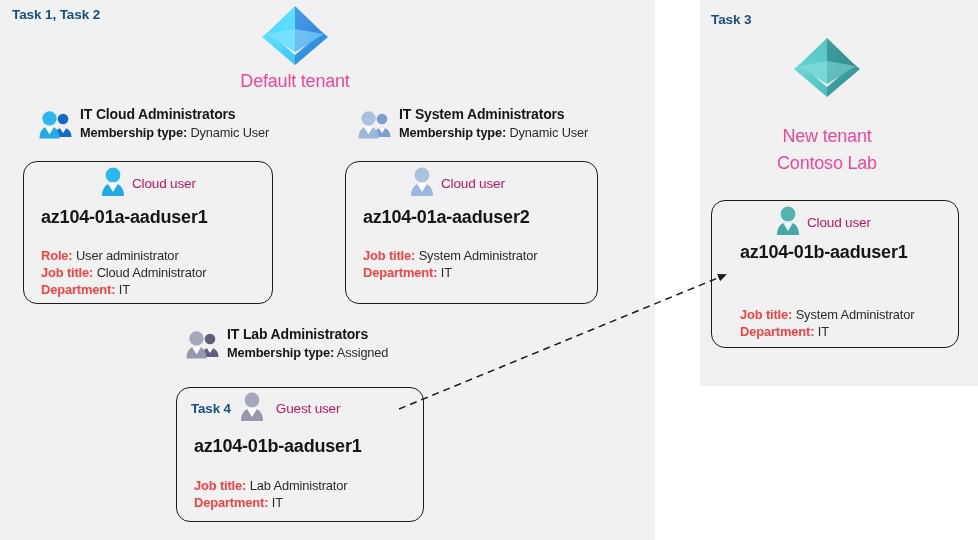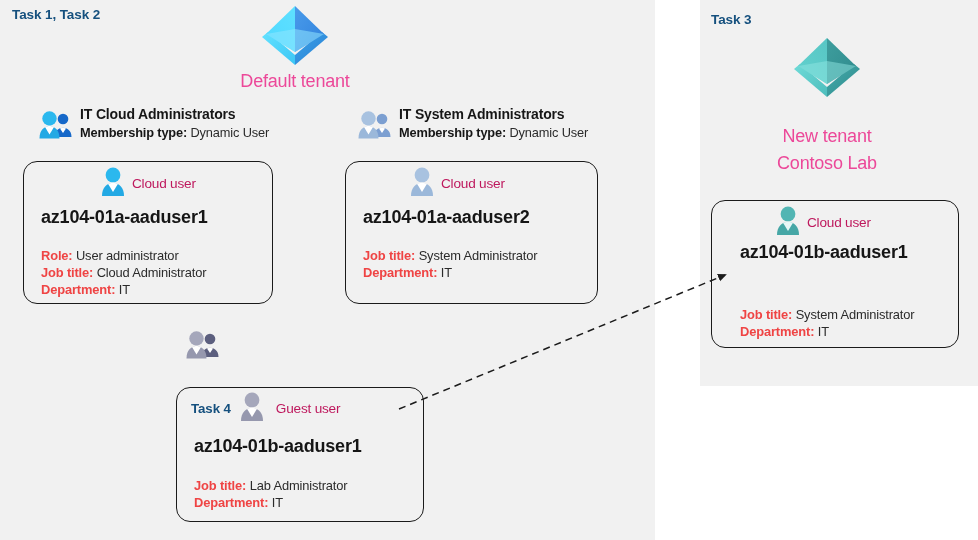--- a/index.html
+++ b/index.html
@@ -251,20 +251,27 @@
     <span class="grp-icon">
       <svg width="36" height="30" viewBox="0 0 36 30">
         <circle cx="25" cy="9" r="5.3" fill="#5c5f7e"></circle>
         <path d="M16.5 27 C16.5 20.5 21 17.8 25 17.8 C29 17.8 33.5 20.5 33.5 27 Z" fill="#5c5f7e"></path>
         <path d="M22 18.4 L25 23 L28 18.4 L25 17.6 Z" fill="#ffffff"></path>
         <circle cx="11.5" cy="8.5" r="7.2" fill="#a5a7bb"></circle>
         <path d="M1.5 28.5 C1.5 20 6 16.2 11.5 16.2 C17 16.2 21.5 20 21.5 28.5 Z" fill="#9698ae"></path>
         <path d="M7 17 L11.5 24.5 L16 17 L11.5 15.8 Z" fill="#ffffff"></path>
       </svg>
     </span>
+    <div class="grp-text">
+      <div class="grp-name">IT Lab Administrators</div>
+      <div class="grp-meta">
+        <b>Membership type:</b>
+        <span>Assigned</span>
+      </div>
+    </div>
   </div>
 
   <div class="card" style="left:176px; top:387px; width:248px; height:135px;">
     <div class="card-head" style="margin-left:14px; margin-top:3px;">
       <span class="card-task">Task 4</span>
       <span>
         <svg width="28" height="30" viewBox="0 0 28 30">
           <circle cx="14" cy="9" r="7.4" fill="#a5a7bb"></circle>
           <path d="M3 30 C3 21 8.2 17 14 17 C19.8 17 25 21 25 30 Z" fill="#9698ae"></path>
           <path d="M9 17.8 L14 26 L19 17.8 L14 16.6 Z" fill="#ffffff"></path>

